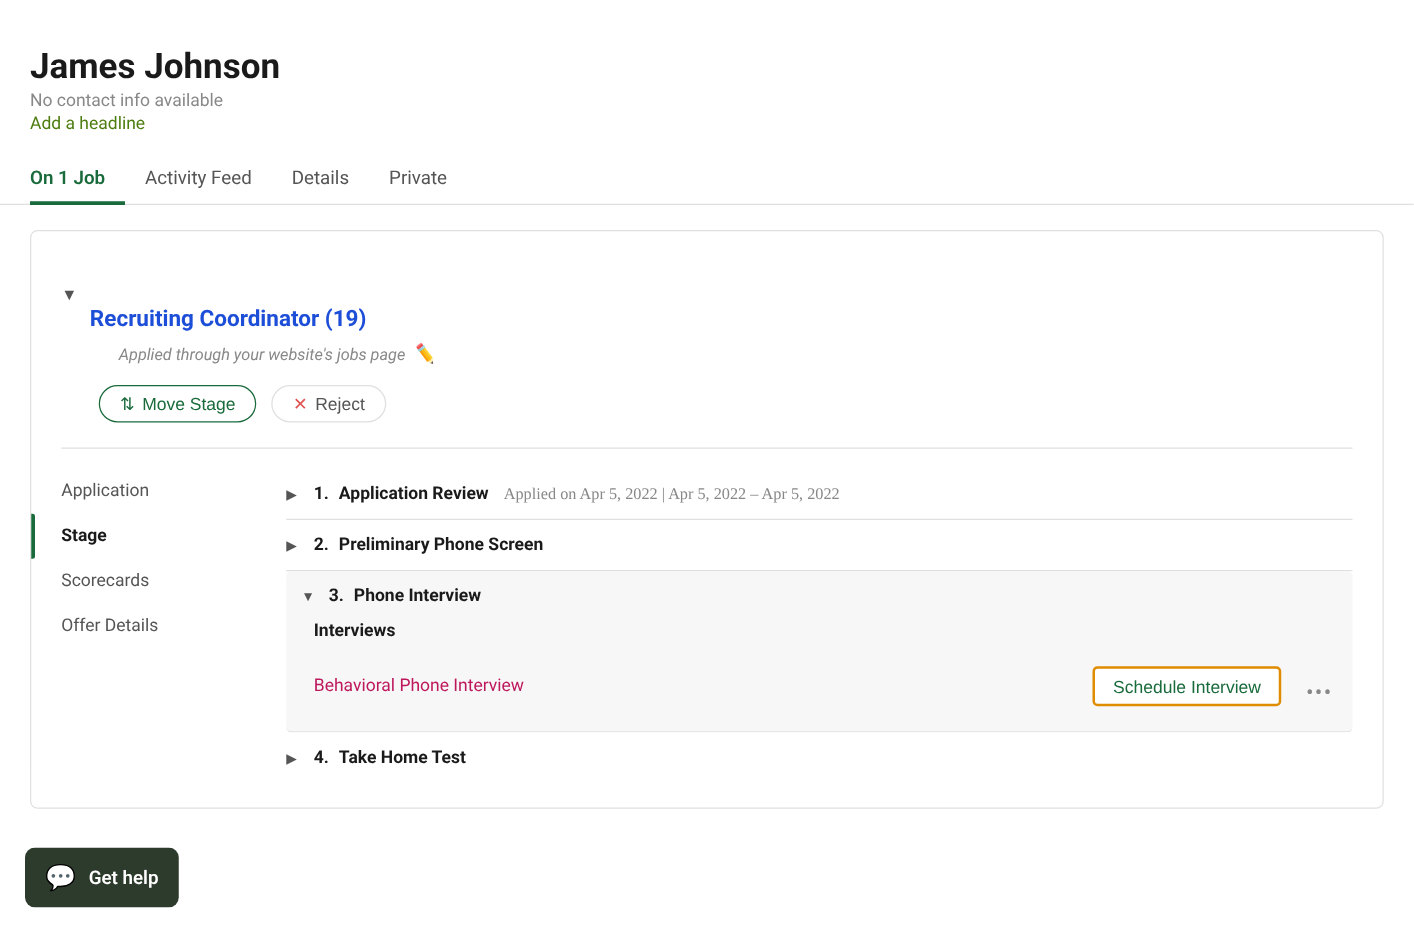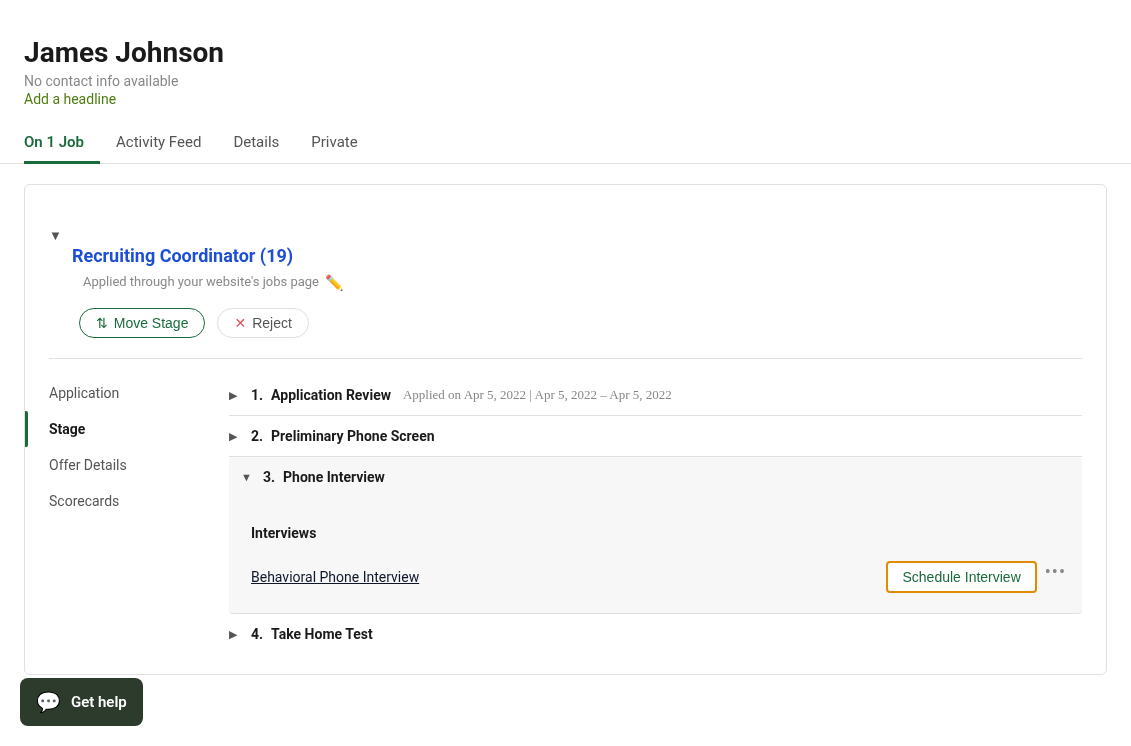--- a/index.html
+++ b/index.html
@@ -81,25 +81,26 @@
     }
     .job-title {
       font-size: 18px;
       font-weight: 700;
       color: #1d4ed8;
       margin-top: 40px;
     }
     .applied-source {
       color: #888;
       font-size: 13px;
-      margin-left: 34px;
+      margin-left: 46px;
       margin-bottom: 16px;
       display: flex;
-      align-items: flex-start;
+      align-items: flex-end;
       gap: 6px;
+      font-style: italic;
     }
     .edit-icon {
       color: #aaa;
       cursor: pointer;
       font-size: 15px;
     }
 
     .action-buttons {
       display: flex;
       gap: 12px;
@@ -215,37 +216,35 @@
       gap: 8px;
       padding: 12px 0;
     }
     .interviews-section {
       padding: 12px 16px 12px 22px;
     }
     .interviews-label {
       font-weight: 700;
       font-size: 14px;
       margin-bottom: 12px;
-      margin-top: 28px;
     }
     .interview-row {
       display: flex;
       align-items: center;
       justify-content: space-between;
       padding: 8px 0;
     }
     .interview-name {
       font-size: 14px;
-      color: #0f172a;
-      text-decoration: underline;
+      color: #be185d;
     }
     .interview-actions {
       display: flex;
-      align-items: flex-start;
-      gap: 8px;
+      align-items: flex-end;
+      gap: 20px;
     }
     .btn-schedule {
       border: 2px solid #e08c00;
       color: #1a6b3c;
       background: #fff;
       border-radius: 4px;
       padding: 6px 14px;
       font-size: 14px;
       cursor: pointer;
       font-weight: 500;
@@ -315,22 +314,22 @@
         <span class="x-icon">✕</span>
         <span>Reject</span>
       </button>
     </div>
 
     <div class="stage-area">
 
       <div class="left-nav">
         <div class="left-nav-item">Application</div>
         <div class="left-nav-item active">Stage</div>
+        <div class="left-nav-item">Scorecards</div>
         <div class="left-nav-item">Offer Details</div>
-        <div class="left-nav-item">Scorecards</div>
       </div>
 
       <div class="stages-area">
 
         <div class="stage-row">
           <div class="stage-row-header">
             <span class="stage-arrow">▶</span>
             <span class="stage-number">1.</span>
             <span class="stage-name">Application Review</span>
             <span class="stage-meta">Applied on Apr 5, 2022 | Apr 5, 2022 – Apr 5, 2022</span>

